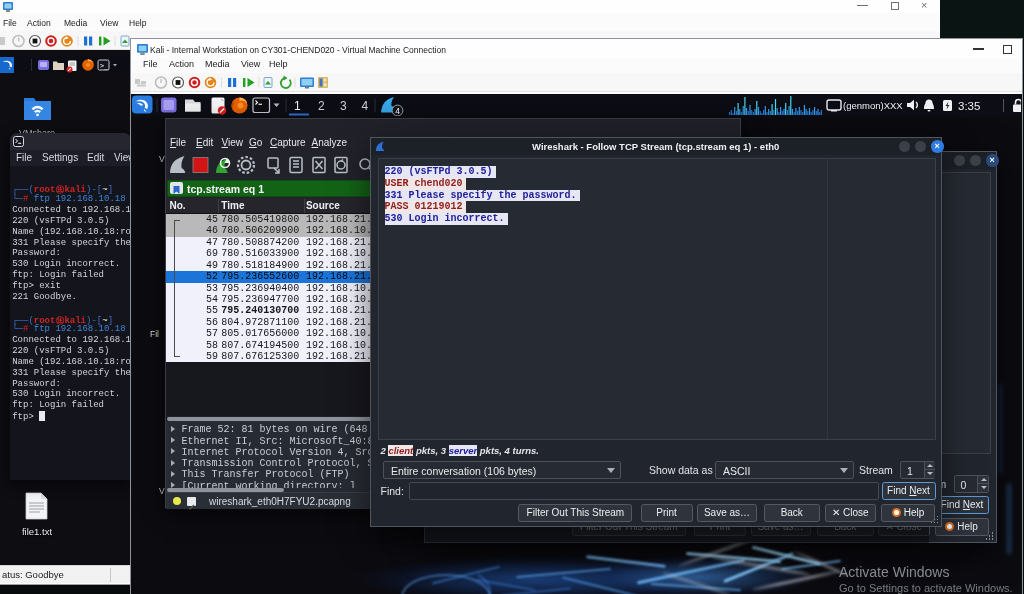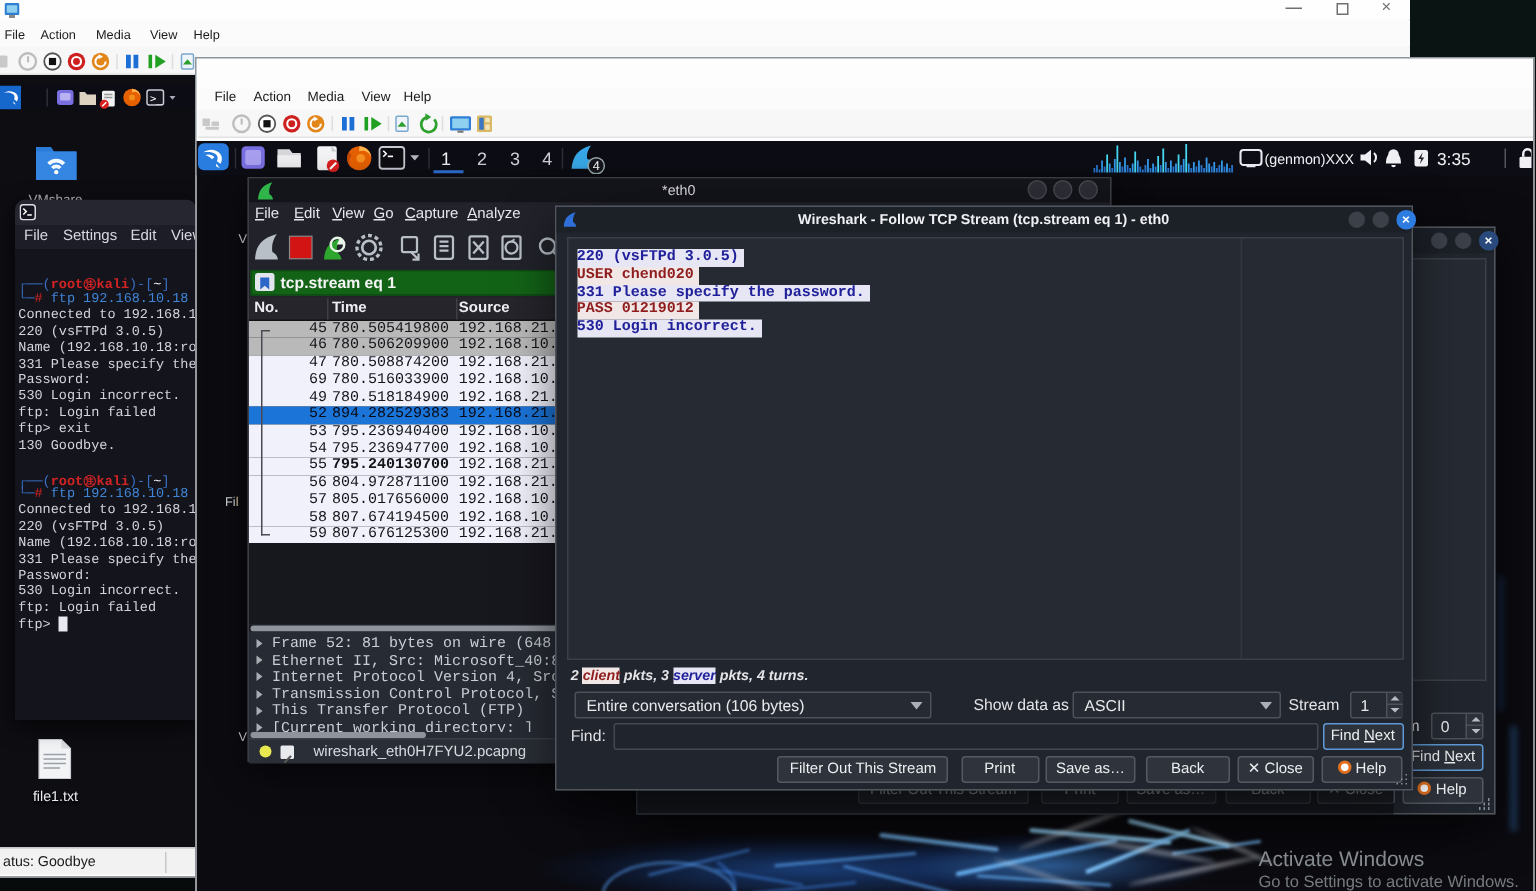--- a/index.html
+++ b/index.html
@@ -114,39 +114,49 @@
         <div class="abs mono" style="left:2.2px;top:17.3px;font-size:9px;color:#d4d4dc;white-space:pre;"><span style="color:#3a6fc4">┌──(</span><span style="color:#d22424;font-weight:bold">root㊟kali</span><span style="color:#3a6fc4">)-[</span><span style="color:#fff">~</span><span style="color:#3a6fc4">]</span></div>
         <div class="abs mono" style="left:2.2px;top:28.1px;font-size:9px;color:#d4d4dc;white-space:pre;"><span style="color:#3a6fc4">└─</span><span style="color:#d22424">#</span> <span style="color:#3f85d6">ftp 192.168.10.18</span></div>
         <div class="abs mono" style="left:2.2px;top:39.0px;font-size:9px;color:#d4d4dc;white-space:pre;">Connected to 192.168.10.18.</div>
         <div class="abs mono" style="left:2.2px;top:49.9px;font-size:9px;color:#d4d4dc;white-space:pre;">220 (vsFTPd 3.0.5)</div>
         <div class="abs mono" style="left:2.2px;top:60.7px;font-size:9px;color:#d4d4dc;white-space:pre;">Name (192.168.10.18:root)</div>
         <div class="abs mono" style="left:2.2px;top:71.5px;font-size:9px;color:#d4d4dc;white-space:pre;">331 Please specify the pas</div>
         <div class="abs mono" style="left:2.2px;top:82.4px;font-size:9px;color:#d4d4dc;white-space:pre;">Password:</div>
         <div class="abs mono" style="left:2.2px;top:93.2px;font-size:9px;color:#d4d4dc;white-space:pre;">530 Login incorrect.</div>
         <div class="abs mono" style="left:2.2px;top:104.1px;font-size:9px;color:#d4d4dc;white-space:pre;">ftp: Login failed</div>
         <div class="abs mono" style="left:2.2px;top:114.9px;font-size:9px;color:#d4d4dc;white-space:pre;">ftp&gt; exit</div>
-        <div class="abs mono" style="left:2.2px;top:125.8px;font-size:9px;color:#d4d4dc;white-space:pre;">130 Goodbye.</div>
+        <div class="abs mono" style="left:2.2px;top:125.8px;font-size:9px;color:#d4d4dc;white-space:pre;">221 Goodbye.</div>
         <div class="abs mono" style="left:2.2px;top:136.6px;font-size:9px;color:#d4d4dc;white-space:pre;"></div>
         <div class="abs mono" style="left:2.2px;top:147.5px;font-size:9px;color:#d4d4dc;white-space:pre;"><span style="color:#3a6fc4">┌──(</span><span style="color:#d22424;font-weight:bold">root㊟kali</span><span style="color:#3a6fc4">)-[</span><span style="color:#fff">~</span><span style="color:#3a6fc4">]</span></div>
         <div class="abs mono" style="left:2.2px;top:158.3px;font-size:9px;color:#d4d4dc;white-space:pre;"><span style="color:#3a6fc4">└─</span><span style="color:#d22424">#</span> <span style="color:#3f85d6">ftp 192.168.10.18</span></div>
         <div class="abs mono" style="left:2.2px;top:169.2px;font-size:9px;color:#d4d4dc;white-space:pre;">Connected to 192.168.10.18.</div>
         <div class="abs mono" style="left:2.2px;top:180.0px;font-size:9px;color:#d4d4dc;white-space:pre;">220 (vsFTPd 3.0.5)</div>
         <div class="abs mono" style="left:2.2px;top:190.9px;font-size:9px;color:#d4d4dc;white-space:pre;">Name (192.168.10.18:root)</div>
         <div class="abs mono" style="left:2.2px;top:201.7px;font-size:9px;color:#d4d4dc;white-space:pre;">331 Please specify the pas</div>
         <div class="abs mono" style="left:2.2px;top:212.6px;font-size:9px;color:#d4d4dc;white-space:pre;">Password:</div>
         <div class="abs mono" style="left:2.2px;top:223.4px;font-size:9px;color:#d4d4dc;white-space:pre;">530 Login incorrect.</div>
         <div class="abs mono" style="left:2.2px;top:234.3px;font-size:9px;color:#d4d4dc;white-space:pre;">ftp: Login failed</div>
         <div class="abs mono" style="left:2.2px;top:245.1px;font-size:9px;color:#d4d4dc;white-space:pre;">ftp&gt; <span style="display:inline-block;width:5.4px;height:9.5px;background:#e8e8f0;vertical-align:-2px;"></span></div>
       </div>
     </div>
     <div class="abs" style="left:0;top:565px;width:940px;height:18px;background:#f2f2f2;border-top:1px solid #d5d5d5;">
       <div class="abs" style="left:2px;top:3px;font-size:9.5px;color:#1a1a1a;">atus: Goodbye</div>
       <div class="abs" style="left:110px;top:2px;width:1px;height:14px;background:#c8c8c8;"></div>
     </div>
     <div class="abs" style="left:130px;top:38px;width:893px;height:556px;background:#fdfdfd;border:1px solid #8f959b;border-bottom:none;overflow:hidden;">
+      <div class="abs" style="left:1px;top:1px;width:891px;height:19px;background:#fefefe;">
+        <svg class="abs" style="left:5px;top:4px" width="11" height="11" viewBox="0 0 10 10">
+          <rect x="0" y="0" width="10" height="8" rx="1" fill="#2f7fd0"></rect>
+          <rect x="1.5" y="1.5" width="7" height="5" fill="#8fd0f0"></rect>
+          <rect x="3" y="8" width="4" height="2" fill="#888"></rect>
+        </svg>
+        <div class="abs" style="left:18px;top:5px;font-size:8.5px;color:#1b1b1b;white-space:nowrap;">Kali - Internal Workstation on CY301-CHEND020 - Virtual Machine Connection</div>
+        <div class="abs" style="left:841px;top:8px;width:11px;height:1.5px;background:#333;"></div>
+        <div class="abs" style="left:871px;top:5px;width:9px;height:9px;border:1.2px solid #333;"></div>
+      </div>
       <div class="abs" style="left:1px;top:20px;width:891px;height:14px;background:#fbfbfb;font-size:9px;color:#1a1a1a;">
         <div class="abs" style="left:11px;top:0px;">File</div>
         <div class="abs" style="left:37px;top:0px;">Action</div>
         <div class="abs" style="left:73px;top:0px;">Media</div>
         <div class="abs" style="left:109px;top:0px;">View</div>
         <div class="abs" style="left:137px;top:0px;">Help</div>
       </div>
       <div class="abs" style="left:1px;top:34px;width:891px;height:19px;background:#f7f7f7;border-bottom:1px solid #e2e2e2;">
         <svg class="abs" style="left:2px;top:2px" width="195" height="15" viewBox="0 0 195 15">
 <g fill="#c9c9c9">
@@ -310,29 +320,20 @@
 <rect x="117" y="2" width="9" height="11" rx="1.5" fill="#f0f0f4"></rect>
           <path d="M 122.5 3.5 L 119.5 8 L 121.5 8 L 120.5 11.5 L 123.5 7 L 121.5 7 Z" fill="#23232c"></path>
 <text x="132" y="12" font-size="11.5" fill="#f0f0f4" font-family="Liberation Sans">3:35</text>
 <rect x="177" y="1" width="1" height="13" fill="#555562"></rect>
 <rect x="187" y="6.5" width="11" height="7.5" rx="1" fill="#f0f0f4"></rect>
           <path d="M 189.5 6.5 L 189.5 4.5 A 3 3 0 0 1 195.5 4.5 L 195.5 6.5" fill="none" stroke="#f0f0f4" stroke-width="1.6"></path>
 </svg>
       </div>
     </div>
     <div class="abs" style="left:165px;top:118px;width:575.5px;height:389.5px;background:#21212a;border:1px solid #3c3c45;box-shadow:0 6px 20px rgba(0,0,0,.5);">
-      <div class="abs" style="left:0;top:0;width:573.5px;height:15.5px;background:#14141b;">
-        <svg class="abs" style="left:5px;top:1.5px" width="12" height="13" viewBox="0 0 12 13">
-          <path d="M 1 12 C 1.5 6 3.5 2.5 10.5 0.5 C 8.5 3.5 8.2 6 8.6 8.5 C 10 9 10.8 10.5 11 12 Z" fill="#2fb54a"></path>
-        </svg>
-        <div class="abs" style="left:0;top:2.5px;width:573px;text-align:center;font-size:9.5px;color:#d8d8de;">*eth0</div>
-        <div class="abs" style="left:518.5px;top:1px;width:13px;height:13px;border-radius:50%;background:#2e2e37;border:1px solid #46464f;"></div>
-        <div class="abs" style="left:535.5px;top:1px;width:13px;height:13px;border-radius:50%;background:#2e2e37;border:1px solid #46464f;"></div>
-        <div class="abs" style="left:552.5px;top:1px;width:13px;height:13px;border-radius:50%;background:#2e2e37;border:1px solid #46464f;"></div>
-      </div>
       <div class="abs" style="left:0;top:15.5px;width:573.5px;height:16px;background:#22222b;font-size:10px;color:#e6e6ec;">
         <div class="abs" style="left:4px;top:2px;"><u>F</u>ile</div>
         <div class="abs" style="left:30px;top:2px;"><u>E</u>dit</div>
         <div class="abs" style="left:55.5px;top:2px;"><u>V</u>iew</div>
         <div class="abs" style="left:83px;top:2px;"><u>G</u>o</div>
         <div class="abs" style="left:104px;top:2px;"><u>C</u>apture</div>
         <div class="abs" style="left:145.5px;top:2px;"><u>A</u>nalyze</div>
       </div>
       <div class="abs" style="left:0;top:31.5px;width:573.5px;height:27.5px;background:#22222b;">
         <svg class="abs" style="left:3px;top:4px" width="210" height="20" viewBox="0 0 210 20">
@@ -378,21 +379,21 @@
         <div class="abs" style="left:139.9px;top:2px;">Source</div>
         <div class="abs" style="left:51.5px;top:1px;width:1px;height:14px;background:#3f3f47;"></div>
         <div class="abs" style="left:137.5px;top:1px;width:1px;height:14px;background:#3f3f47;"></div>
         <div class="abs" style="left:260px;top:1px;width:1px;height:14px;background:#3f3f47;"></div>
       </div>
       <div class="abs mono" style="left:0;top:95.00px;width:573.5px;height:11.45px;background:#b9b9ba;color:#16161a;font-size:10px;line-height:11.45px;white-space:pre;"><span class="abs" style="left:28px;top:0;width:24px;text-align:right;">45</span><span class="abs" style="left:55.3px;top:0;">780.505419800</span><span class="abs" style="left:139.9px;top:0;">192.168.21.</span></div>
       <div class="abs mono" style="left:0;top:106.42px;width:573.5px;height:11.45px;background:#b9b9ba;color:#16161a;font-size:10px;line-height:11.45px;white-space:pre;"><span class="abs" style="left:28px;top:0;width:24px;text-align:right;">46</span><span class="abs" style="left:55.3px;top:0;">780.506209900</span><span class="abs" style="left:139.9px;top:0;">192.168.10.</span></div>
       <div class="abs mono" style="left:0;top:117.84px;width:573.5px;height:11.45px;background:#f0f1fa;color:#16161a;font-size:10px;line-height:11.45px;white-space:pre;"><span class="abs" style="left:28px;top:0;width:24px;text-align:right;">47</span><span class="abs" style="left:55.3px;top:0;">780.508874200</span><span class="abs" style="left:139.9px;top:0;">192.168.21.</span></div>
       <div class="abs mono" style="left:0;top:129.26px;width:573.5px;height:11.45px;background:#f0f1fa;color:#16161a;font-size:10px;line-height:11.45px;white-space:pre;"><span class="abs" style="left:28px;top:0;width:24px;text-align:right;">69</span><span class="abs" style="left:55.3px;top:0;">780.516033900</span><span class="abs" style="left:139.9px;top:0;">192.168.10.</span></div>
       <div class="abs mono" style="left:0;top:140.68px;width:573.5px;height:11.45px;background:#f0f1fa;color:#16161a;font-size:10px;line-height:11.45px;white-space:pre;"><span class="abs" style="left:28px;top:0;width:24px;text-align:right;">49</span><span class="abs" style="left:55.3px;top:0;">780.518184900</span><span class="abs" style="left:139.9px;top:0;">192.168.21.</span></div>
-      <div class="abs mono" style="left:0;top:152.10px;width:573.5px;height:11.45px;background:#1b74d8;color:#0a0a14;font-size:10px;line-height:11.45px;white-space:pre;"><span class="abs" style="left:28px;top:0;width:24px;text-align:right;">52</span><span class="abs" style="left:55.3px;top:0;">894.282529383</span><span class="abs" style="left:139.9px;top:0;">192.168.21.</span></div>
+      <div class="abs mono" style="left:0;top:152.10px;width:573.5px;height:11.45px;background:#1b74d8;color:#0a0a14;font-size:10px;line-height:11.45px;white-space:pre;"><span class="abs" style="left:28px;top:0;width:24px;text-align:right;">52</span><span class="abs" style="left:55.3px;top:0;">795.236552600</span><span class="abs" style="left:139.9px;top:0;">192.168.21.</span></div>
       <div class="abs mono" style="left:0;top:163.52px;width:573.5px;height:11.45px;background:#f0f1fa;color:#16161a;font-size:10px;line-height:11.45px;white-space:pre;"><span class="abs" style="left:28px;top:0;width:24px;text-align:right;">53</span><span class="abs" style="left:55.3px;top:0;">795.236940400</span><span class="abs" style="left:139.9px;top:0;">192.168.10.</span></div>
       <div class="abs mono" style="left:0;top:174.94px;width:573.5px;height:11.45px;background:#f0f1fa;color:#16161a;font-size:10px;line-height:11.45px;white-space:pre;"><span class="abs" style="left:28px;top:0;width:24px;text-align:right;">54</span><span class="abs" style="left:55.3px;top:0;">795.236947700</span><span class="abs" style="left:139.9px;top:0;">192.168.10.</span></div>
       <div class="abs mono" style="left:0;top:186.36px;width:573.5px;height:11.45px;background:#f0f1fa;color:#16161a;font-size:10px;line-height:11.45px;white-space:pre;"><span class="abs" style="left:28px;top:0;width:24px;text-align:right;">55</span><span class="abs" style="left:55.3px;top:0;font-weight:bold;">795.240130700</span><span class="abs" style="left:139.9px;top:0;">192.168.21.</span></div>
       <div class="abs mono" style="left:0;top:197.78px;width:573.5px;height:11.45px;background:#f0f1fa;color:#16161a;font-size:10px;line-height:11.45px;white-space:pre;"><span class="abs" style="left:28px;top:0;width:24px;text-align:right;">56</span><span class="abs" style="left:55.3px;top:0;">804.972871100</span><span class="abs" style="left:139.9px;top:0;">192.168.21.</span></div>
       <div class="abs mono" style="left:0;top:209.20px;width:573.5px;height:11.45px;background:#f0f1fa;color:#16161a;font-size:10px;line-height:11.45px;white-space:pre;"><span class="abs" style="left:28px;top:0;width:24px;text-align:right;">57</span><span class="abs" style="left:55.3px;top:0;">805.017656000</span><span class="abs" style="left:139.9px;top:0;">192.168.10.</span></div>
       <div class="abs mono" style="left:0;top:220.62px;width:573.5px;height:11.45px;background:#f0f1fa;color:#16161a;font-size:10px;line-height:11.45px;white-space:pre;"><span class="abs" style="left:28px;top:0;width:24px;text-align:right;">58</span><span class="abs" style="left:55.3px;top:0;">807.674194500</span><span class="abs" style="left:139.9px;top:0;">192.168.10.</span></div>
       <div class="abs mono" style="left:0;top:232.04px;width:573.5px;height:11.45px;background:#f0f1fa;color:#16161a;font-size:10px;line-height:11.45px;white-space:pre;"><span class="abs" style="left:28px;top:0;width:24px;text-align:right;">59</span><span class="abs" style="left:55.3px;top:0;">807.676125300</span><span class="abs" style="left:139.9px;top:0;">192.168.21.</span></div>
       <div class="abs" style="left:7.5px;top:100.6px;width:6px;height:137px;border-left:1px solid #4a4a50;border-top:1px solid #4a4a50;border-bottom:1px solid #4a4a50;"></div>
       <div class="abs" style="left:0;top:243.46px;width:573.5px;height:54.04px;background:#17171e;"></div>
       <div class="abs" style="left:0;top:297.5px;width:573.5px;height:4.5px;background:#17171e;">

